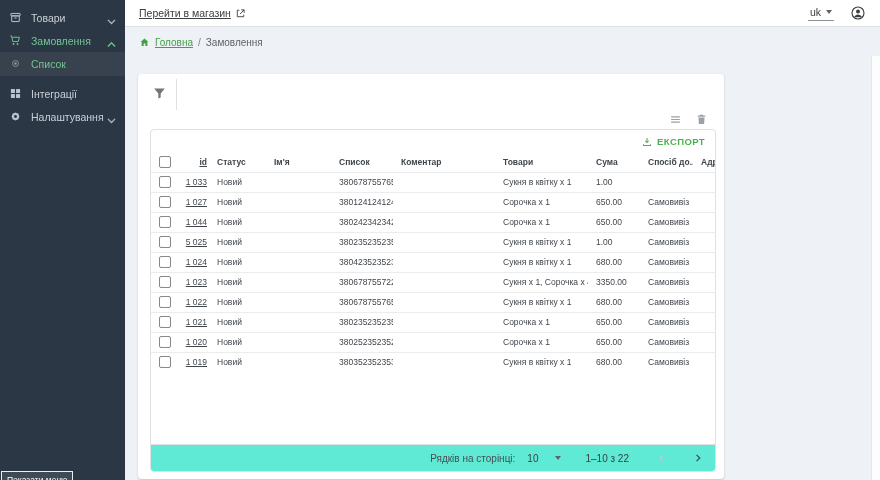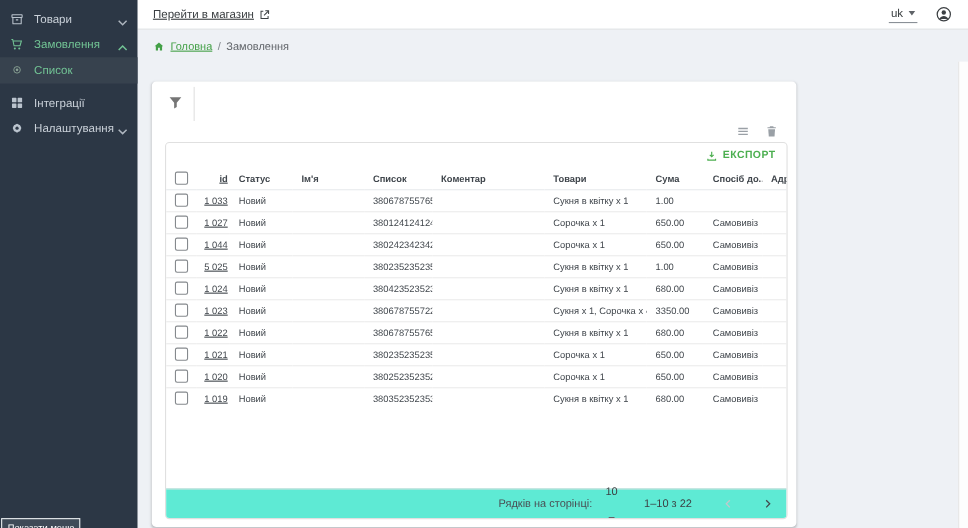--- a/index.html
+++ b/index.html
@@ -57,21 +57,21 @@
   table { table-layout:fixed; width:714px; border-collapse:collapse; font-size:8.5px; color:#40464c; }
   th { font-weight:bold; text-align:left; height:19px; padding:0 2px 0 8px; white-space:nowrap; overflow:hidden; border-bottom:1px solid #e8eaed; }
   td { height:20px; padding:0 2px 0 8px; white-space:nowrap; overflow:hidden; border-top:1px solid #ececec; }
   tbody tr:first-child td { border-top:none; }
   th.c-check, td.c-check { padding:0 0 0 8px; }
   th.c-id, td.c-id { text-align:right; padding:0 2px 0 0;text-decoration:underline; }
   .cb { display:inline-block; width:12px; height:12px; border:1.5px solid #85898d; border-radius:2px; background:#fff; vertical-align:middle; cursor:pointer; }
 
   .pag-bar { position:absolute; left:0; right:0; bottom:0; height:27px; border-top:1px solid #e0e0e0; display:flex; align-items:center; justify-content:flex-end; font-size:10px; color:#3c4043; padding-right:10px; background:#5eead4; }
   .rows-label { margin-right:12px; color:#4a4f54; }
-  .rows-select { display:flex; align-items:center; gap:17px; margin-right:24px; cursor:pointer;flex-direction:column; }
+  .rows-select { display:flex; align-items:center; gap:17px; margin-right:24px; cursor:pointer; }
   .rows-select .caret { border-top-color:#5f6368; }
   .pag-range { margin-right:26px; }
   .pag-btn { width:14px; height:14px; cursor:pointer; }
   .pag-btn svg { width:14px; height:14px; display:block; }
   .pag-prev { color:#c4c7ca; margin-right:22px; }
   .pag-next { color:#43474b; }
 
   .scroll-strip { position:absolute; right:0; top:56px; width:9px; bottom:0; background:#fdfdfd; border-left:1px solid #e6e6e6; }
 
   .menu-tooltip { position:absolute; left:1px; top:471px; background:#3f4a57; border:1px solid #eceff1; color:#fff; font-size:8.5px; padding:3px 5px 4px 5px; white-space:nowrap; z-index:20; }

